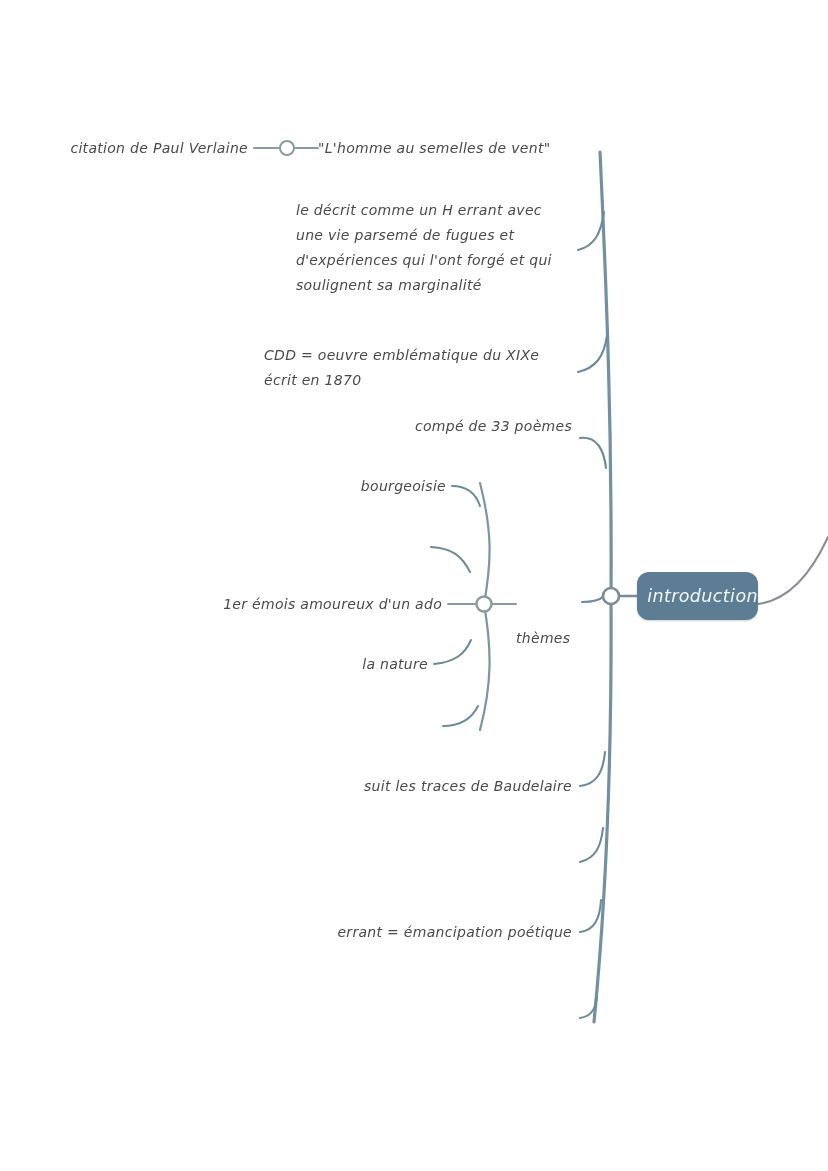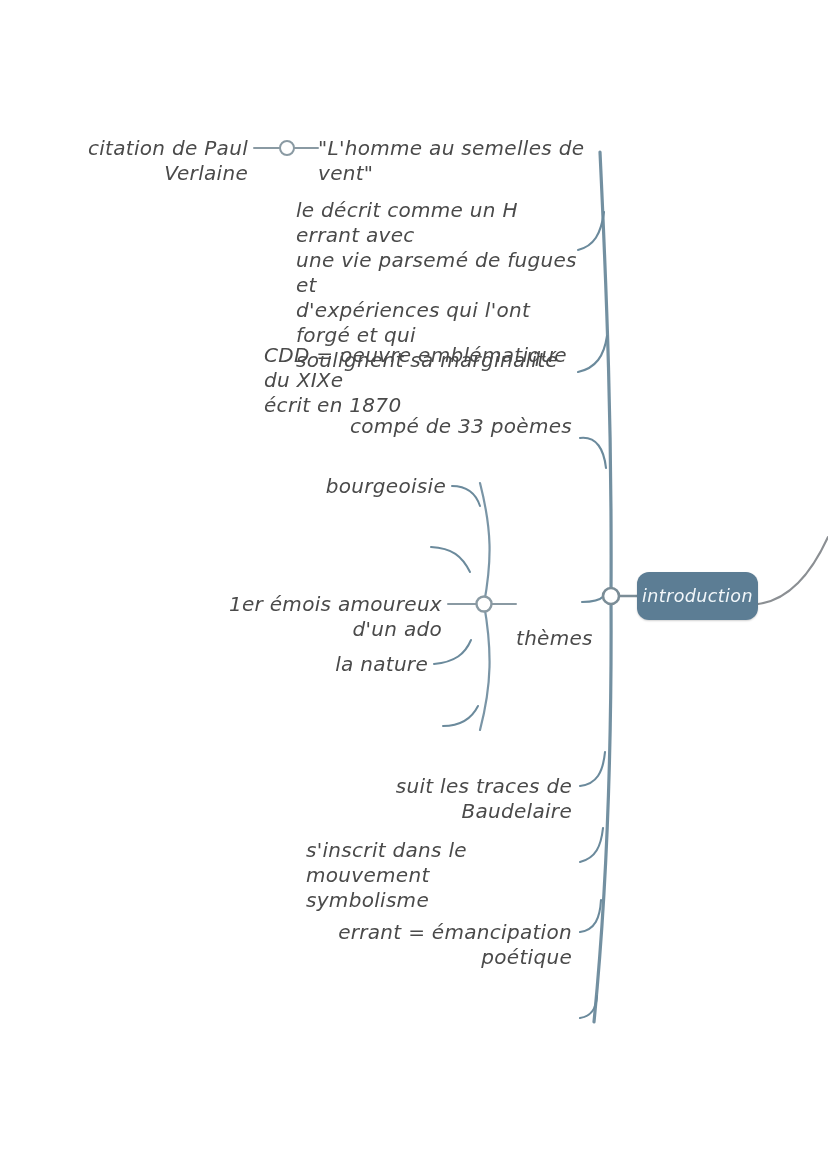--- a/index.html
+++ b/index.html
@@ -24,21 +24,21 @@
     position: absolute;
     top: 0; left: 0;
     width: 828px;
     height: 1171px;
   }
   .label {
     position: absolute;
     font-family: "DejaVu Sans", sans-serif;
     font-style: italic;
     color: #4a4a4a;
-    font-size: 20px;
+    font-size: 14px;
     line-height: 25px;
     letter-spacing: 0.3px;
     white-space: pre-line;
   }
   .label.right {
     text-align: right;
   }
   .label.left {
     text-align: left;
   }
@@ -119,31 +119,29 @@
 
   <div class="label left" style="left:264px; top:328px; width:320px;margin-top:15px;">CDD = oeuvre emblématique du XIXe
 écrit en 1870</div>
 
   <div class="label right" style="left:320px; top:414px; width:252px;">compé de 33 poèmes</div>
 
   <div class="label left" style="left:516px; top:590px; width:110px;margin-top:36px;">thèmes</div>
 
   <div class="label right" style="left:290px; top:774px; width:282px;">suit les traces de Baudelaire</div>
 
-  <div class="label left" style="left:306px; top:838px; width:280px;">s'inscrit dans le mouvement
-symbolisme</div>
 
   <div class="label right" style="left:276px; top:920px; width:296px;">errant = émancipation poétique</div>
 
 
   <div class="label right" style="left:242px; top:474px; width:204px;">bourgeoisie</div>
 
 
   <div class="label right" style="left:180px; top:592px; width:262px;">1er émois amoureux d'un ado</div>
 
   <div class="label right" style="left:226px; top:652px; width:202px;">la nature</div>
 
 
-  <div class="node-box" style="left:637px; top:572px; width:121px; height:48px;">
+  <div class="node-box" style="left:637px; top:572px; width:121px; height:48px;justify-content:flex-end;">
     <span class="node-box-label">introduction</span>
   </div>
 
 </div>
 
 </body></html>

